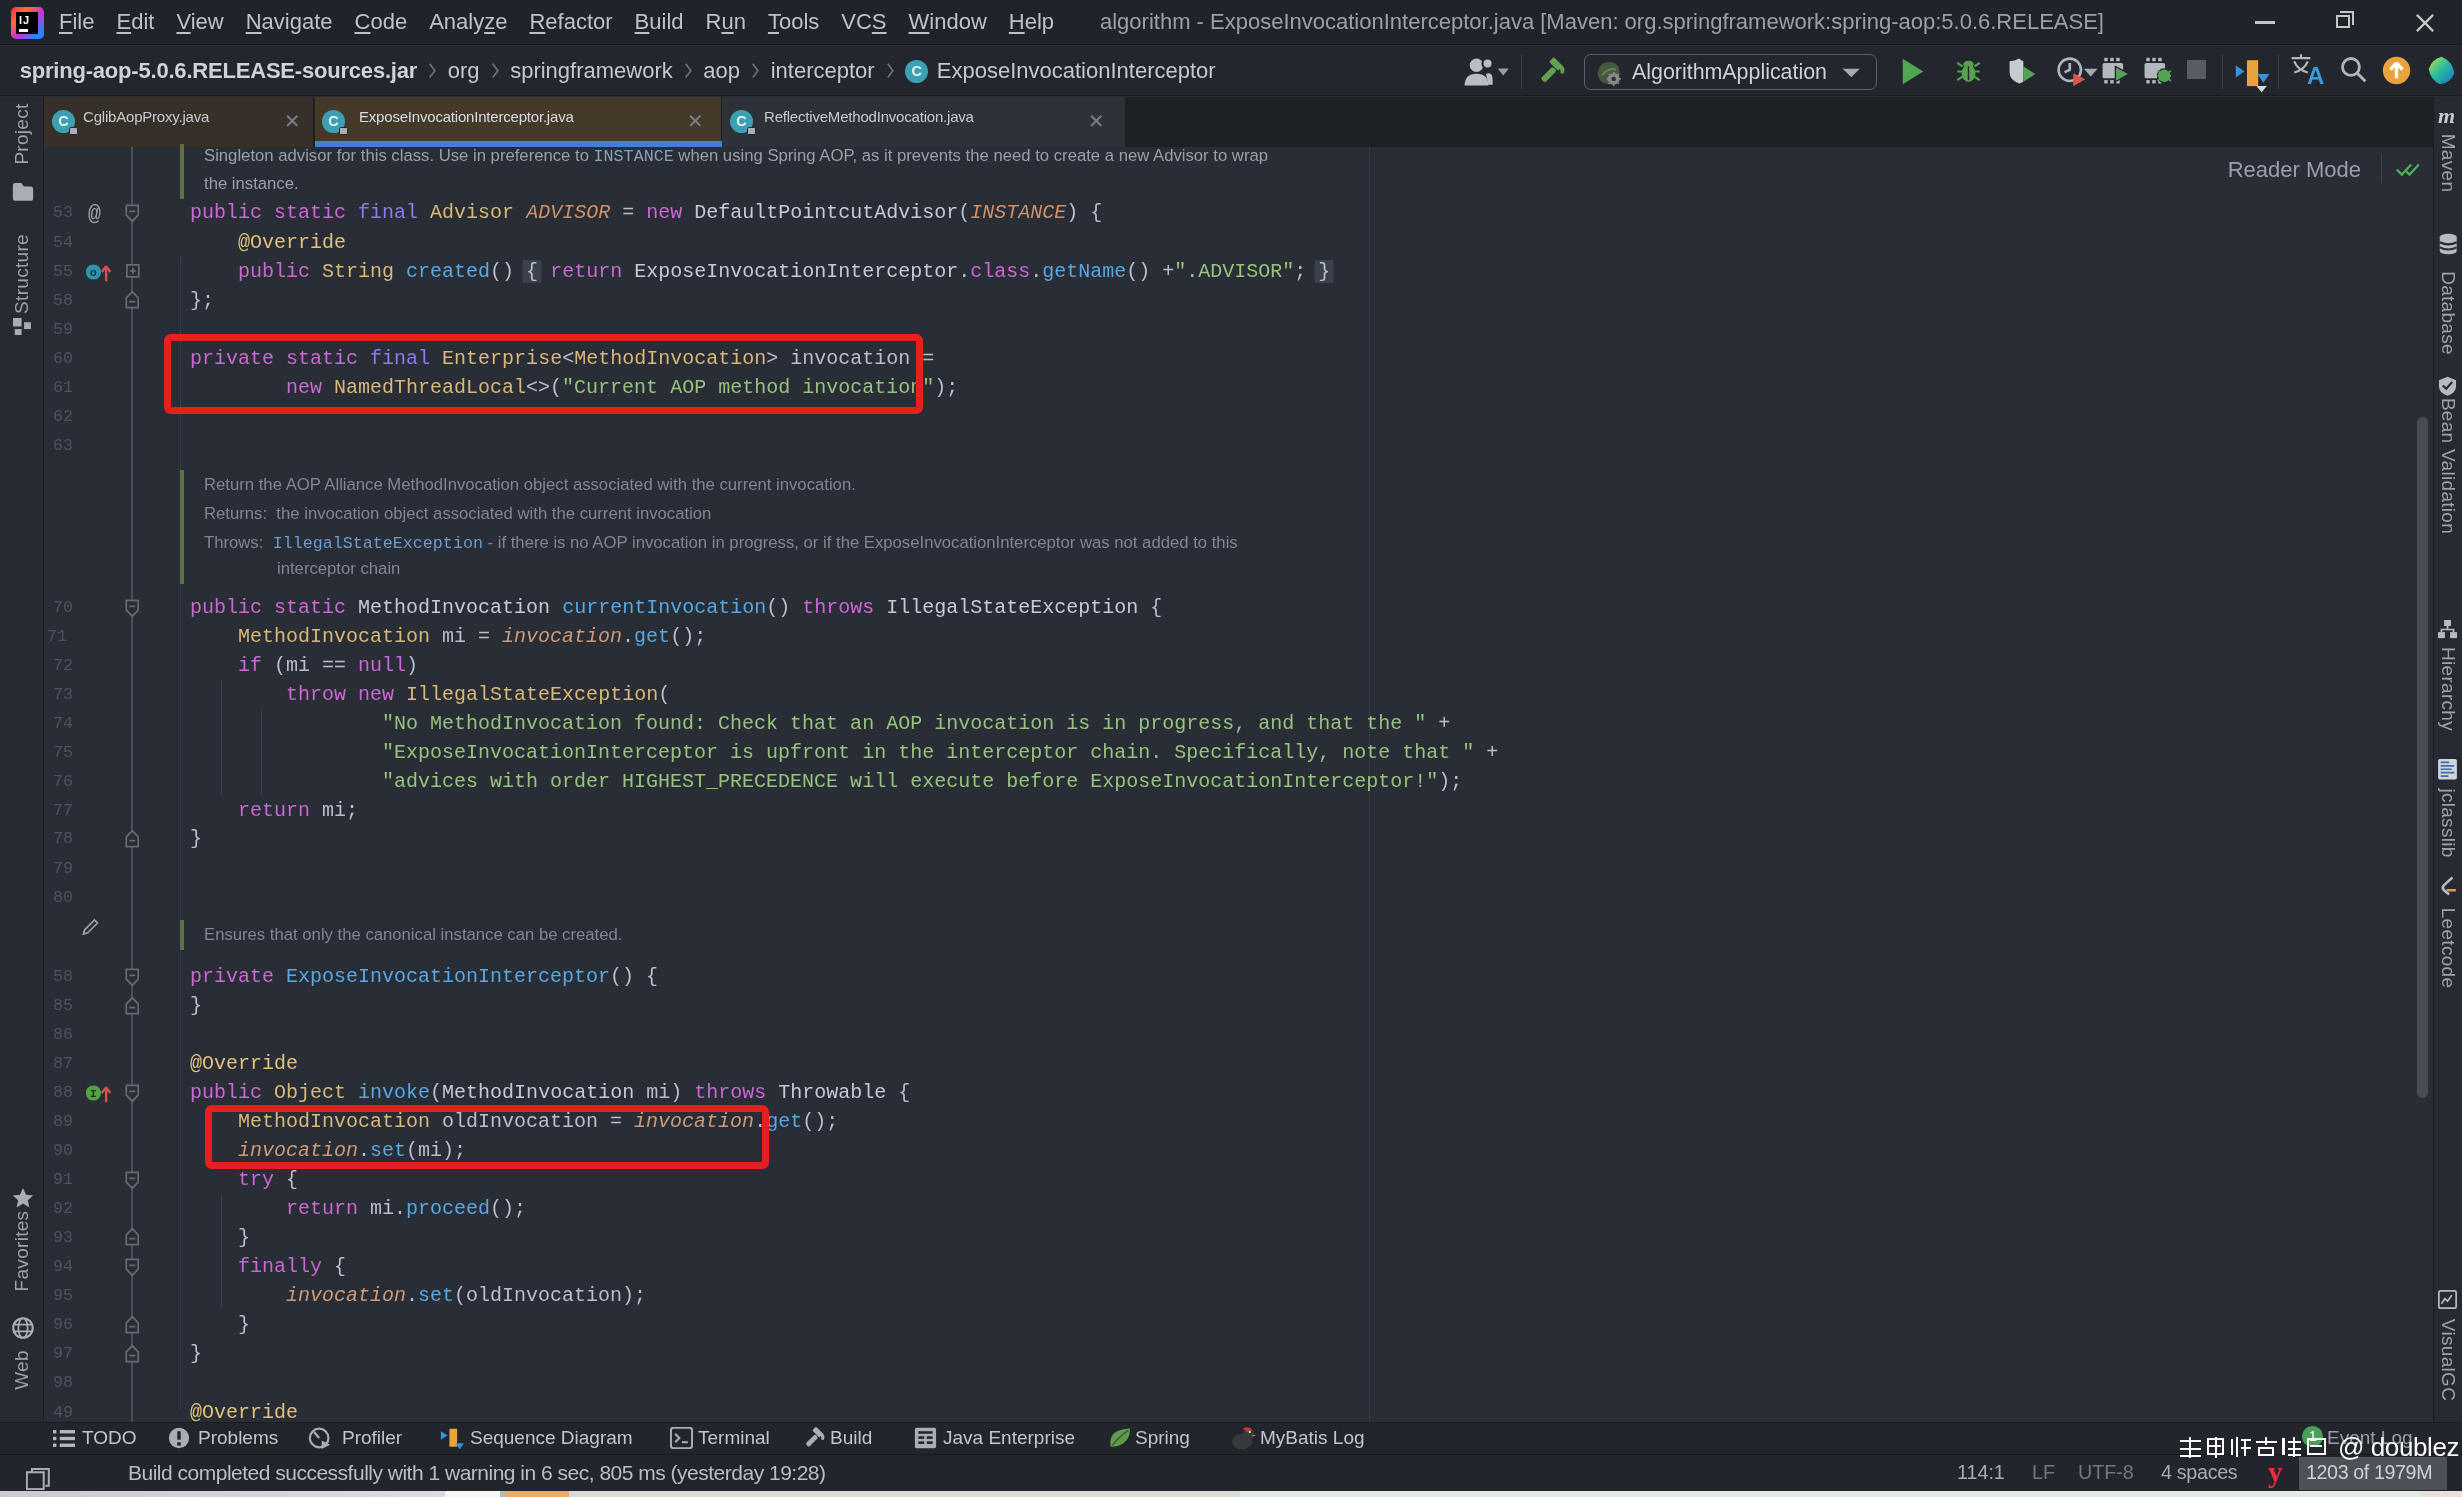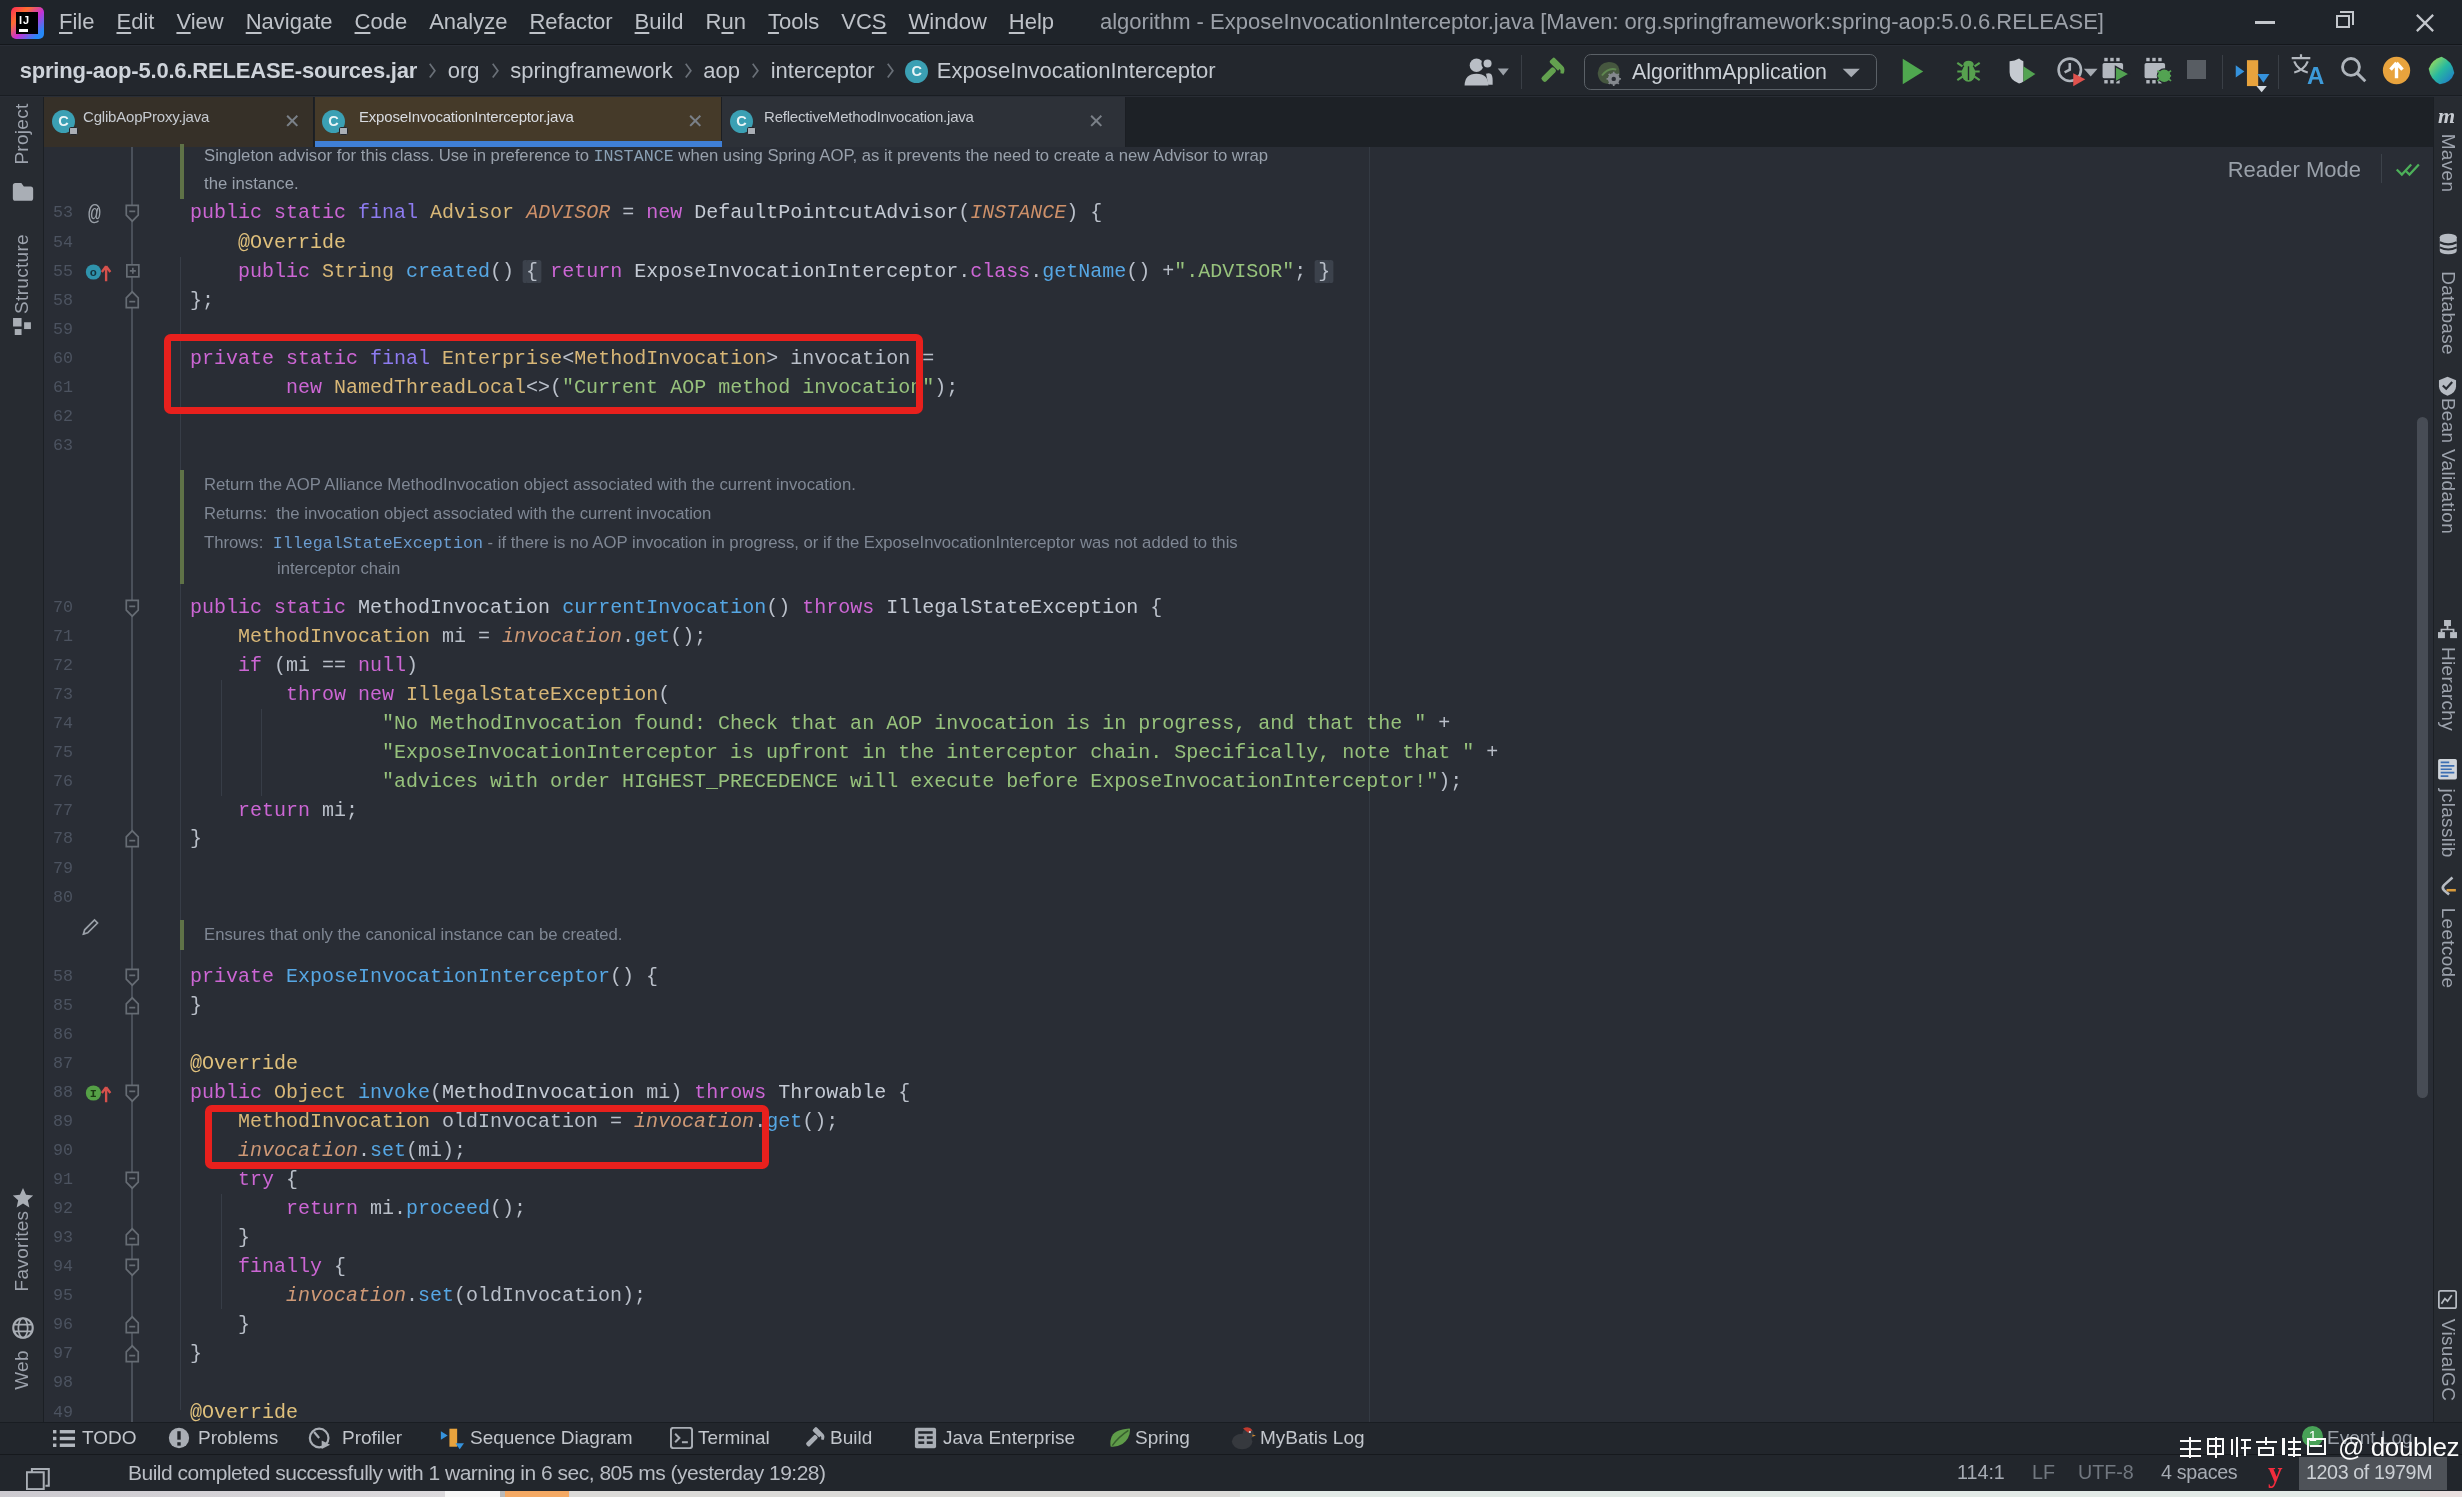--- a/index.html
+++ b/index.html
@@ -166,21 +166,21 @@
     <div class="num" style="left:39px;top:198px">53</div>
     <div class="num" style="left:39px;top:228px">54</div>
     <div class="num" style="left:39px;top:257px">55</div>
     <div class="num" style="left:39px;top:286px">58</div>
     <div class="num" style="left:39px;top:315px">59</div>
     <div class="num" style="left:39px;top:344px">60</div>
     <div class="num" style="left:39px;top:373px">61</div>
     <div class="num" style="left:39px;top:402px">62</div>
     <div class="num" style="left:39px;top:431px">63</div>
     <div class="num" style="left:39px;top:593px">70</div>
-    <div class="num" style="left:39px;top:622px">71</div>
+    <div class="num" style="left:33px;top:622px">71</div>
     <div class="num" style="left:39px;top:651px">72</div>
     <div class="num" style="left:39px;top:680px">73</div>
     <div class="num" style="left:39px;top:709px">74</div>
     <div class="num" style="left:39px;top:738px">75</div>
     <div class="num" style="left:39px;top:767px">76</div>
     <div class="num" style="left:39px;top:796px">77</div>
     <div class="num" style="left:39px;top:824px">78</div>
     <div class="num" style="left:39px;top:854px">79</div>
     <div class="num" style="left:39px;top:883px">80</div>
     <div class="num" style="left:39px;top:962px">58</div>

